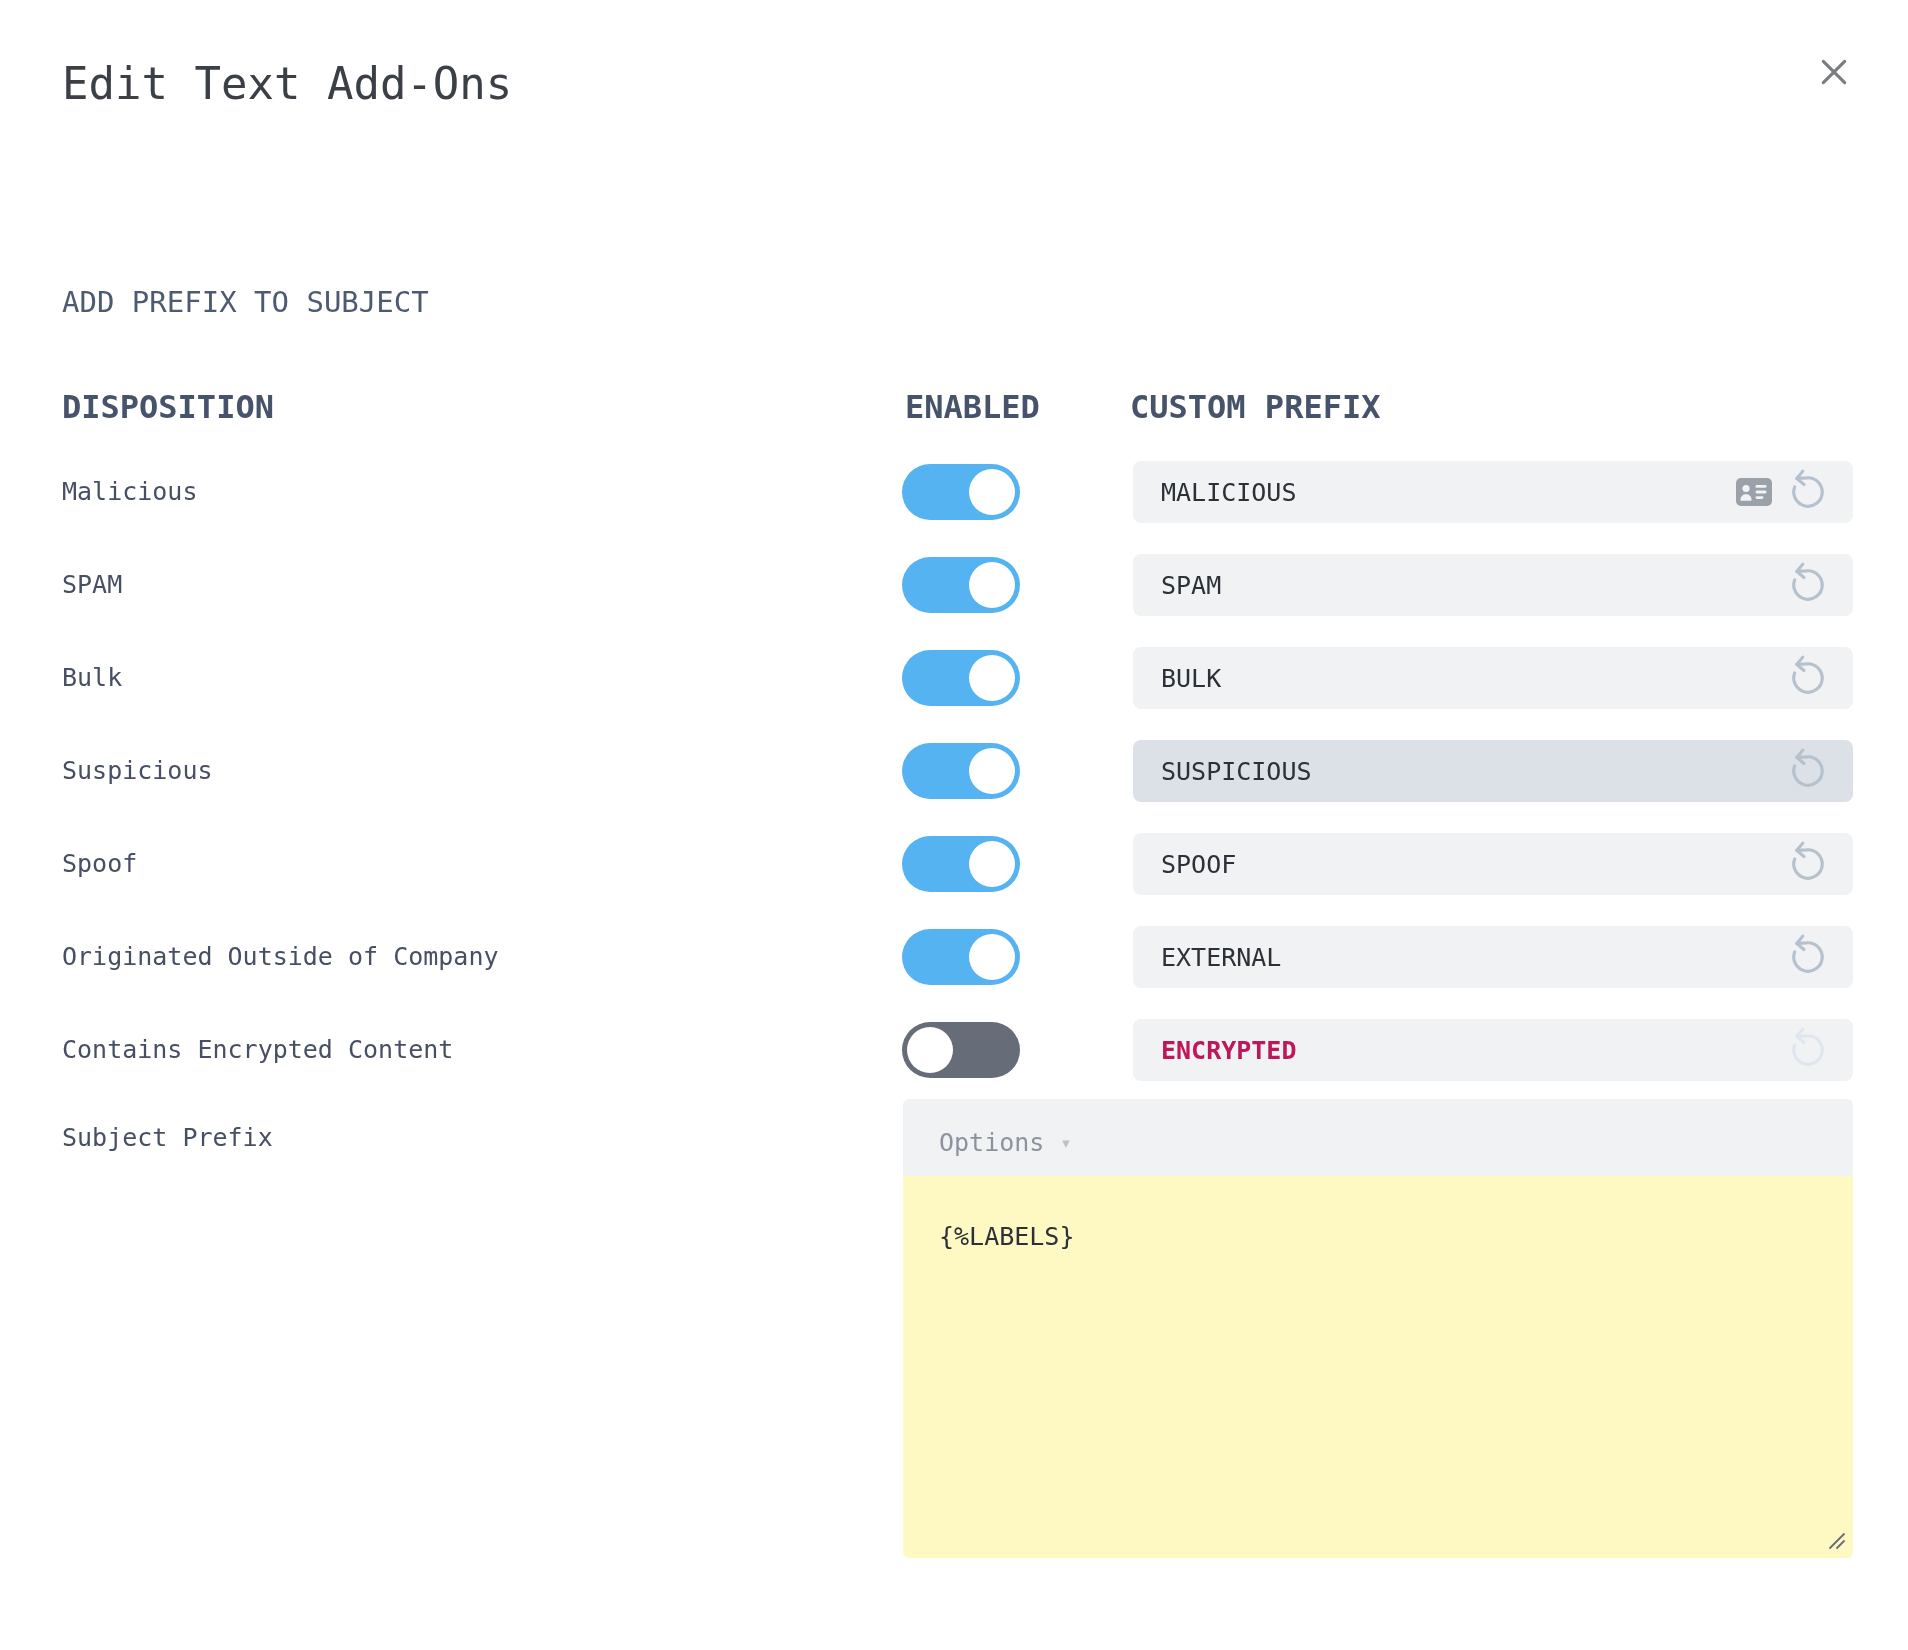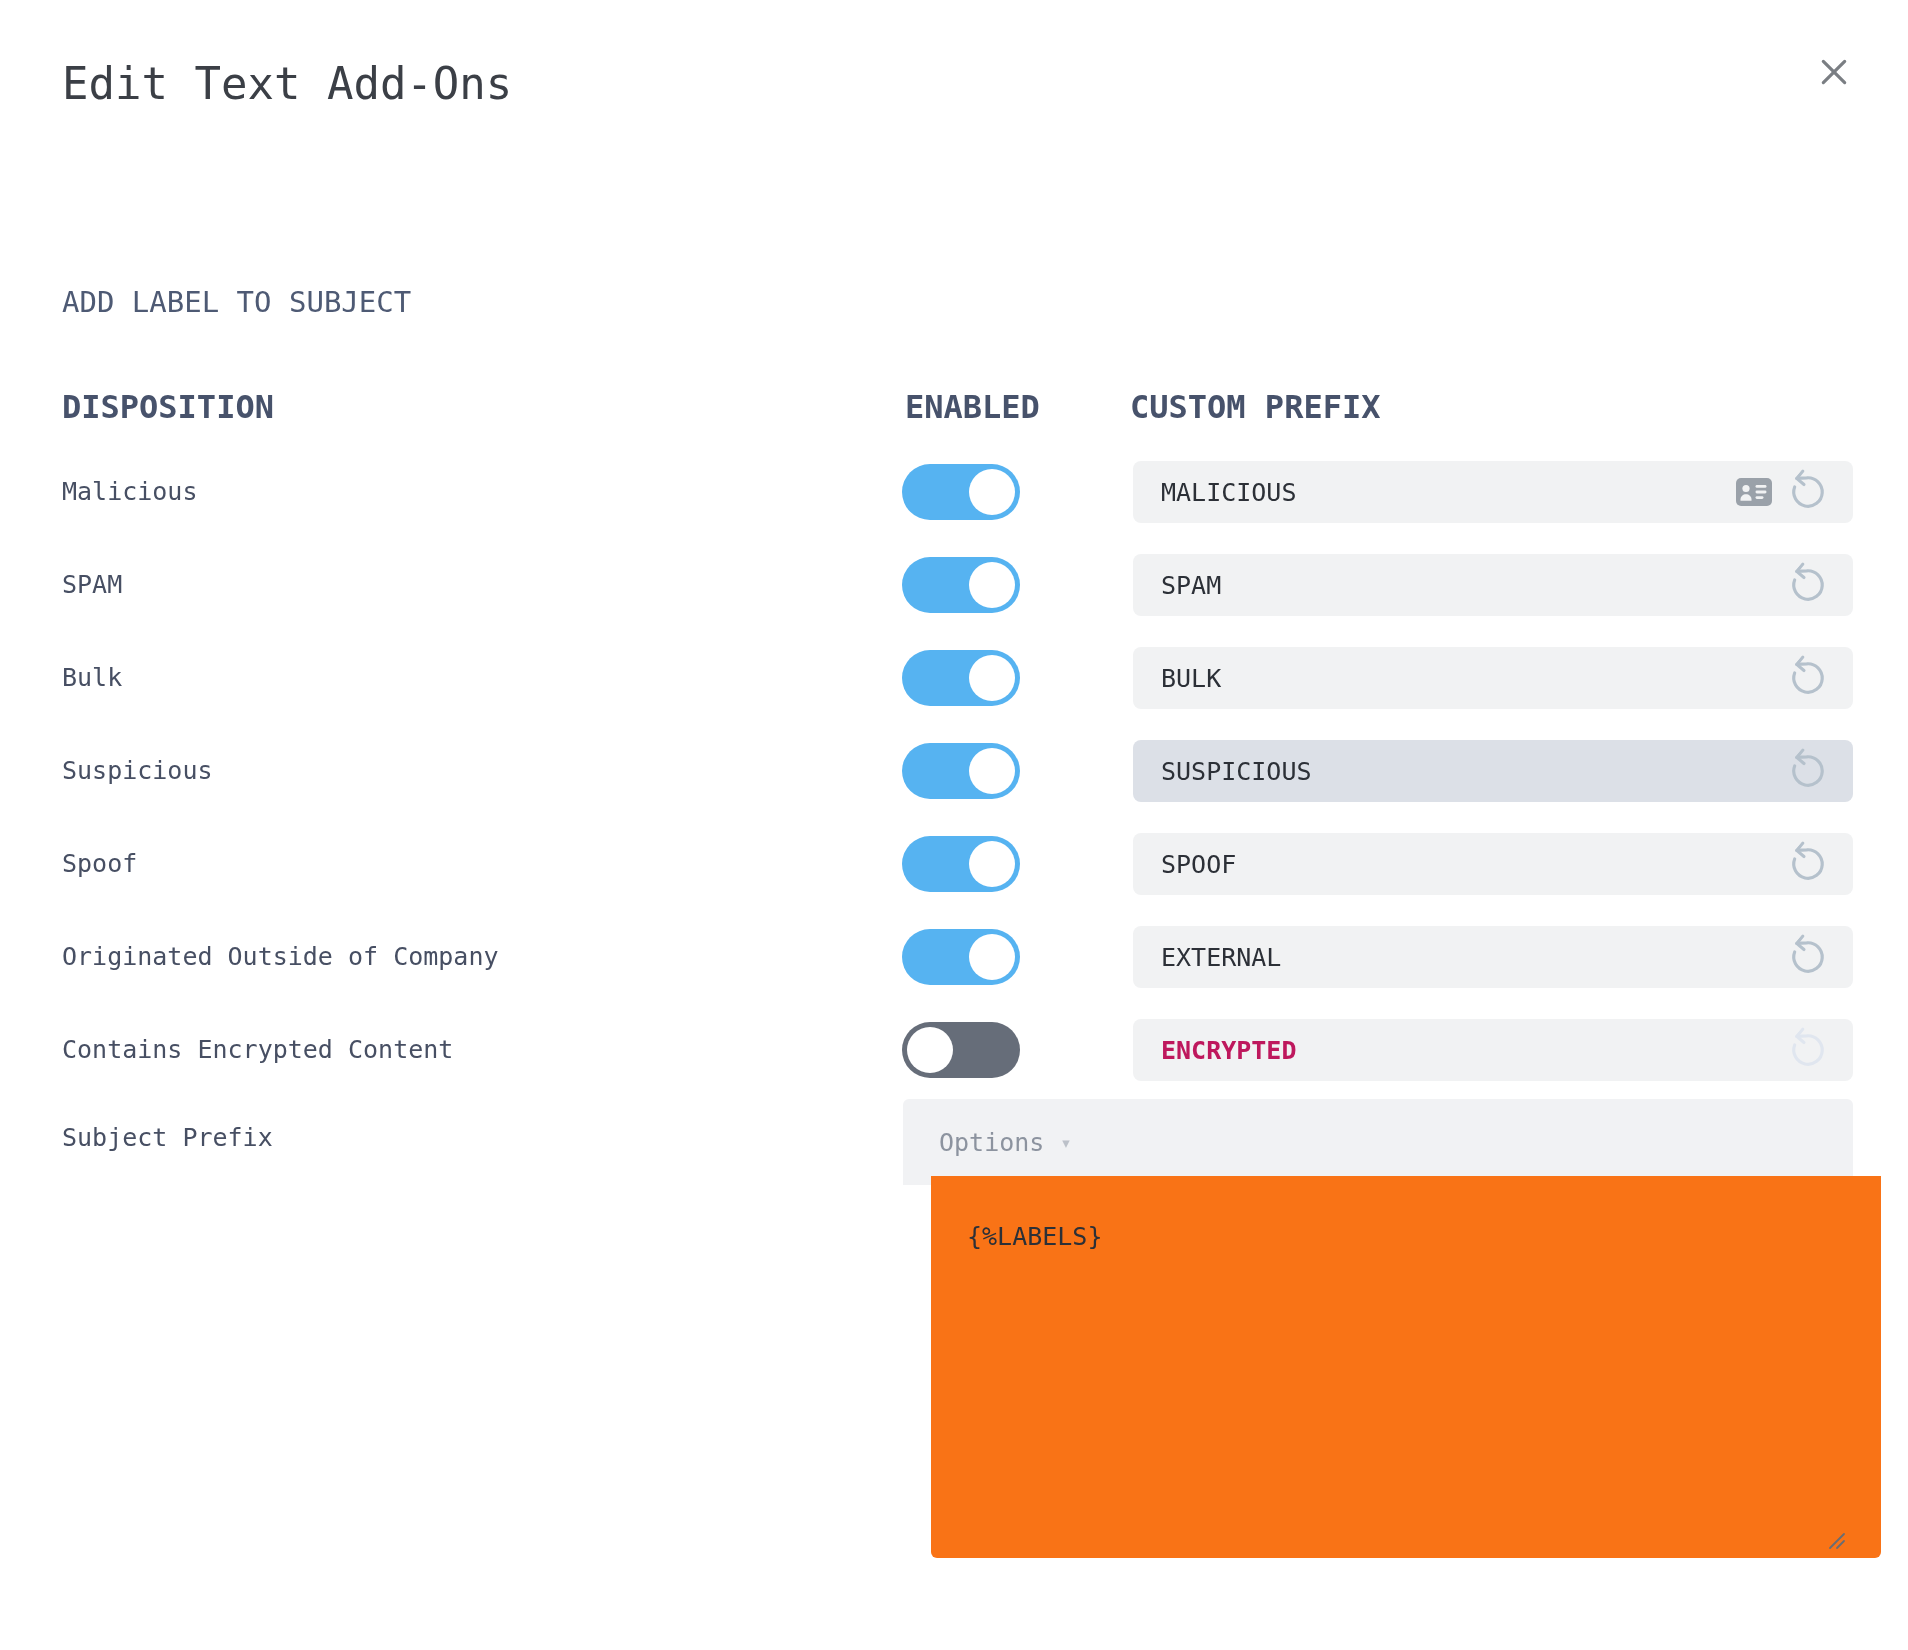--- a/index.html
+++ b/index.html
@@ -179,30 +179,29 @@
     font-size: 19px;
     color: #bcc1c9;
     margin-left: 16px;
   }
   .prefix-textarea {
     position: absolute;
     left: 903px;
     top: 1176px;
     width: 950px;
     height: 382px;
-    background: #f97316;
+    background: #fef9c3;
     border: none;
     outline: none;
     border-radius: 0 0 6px 6px;
     resize: none;
     padding: 46px 36px;
     font-family: "DejaVu Sans Mono", monospace;
     font-size: 25px;
     color: #2c3037;
-    margin-left: 28px;
   }
   .resize-handle {
     position: absolute;
     left: 1826px;
     top: 1530px;
     width: 20px;
     height: 20px;
     color: #696d73;
     cursor: nwse-resize;
   }
@@ -216,21 +215,21 @@
 
   <button class="close-btn">
     <span style="display:flex">
       <svg width="32" height="32" viewBox="0 0 30 30" fill="none" stroke="currentColor" stroke-width="3" stroke-linecap="round">
         <line x1="5" y1="5" x2="25" y2="25"></line>
           <line x1="25" y1="5" x2="5" y2="25"></line>
       </svg>
     </span>
   </button>
 
-  <div class="section-header">ADD LABEL TO SUBJECT</div>
+  <div class="section-header">ADD PREFIX TO SUBJECT</div>
 
   <div class="col-header col-disposition">DISPOSITION</div>
   <div class="col-header col-enabled">ENABLED</div>
   <div class="col-header col-custom">CUSTOM PREFIX</div>
 
   <div class="row" style="top:461px">
     <div class="disp-label">Malicious</div>
     <div class="toggle on">
         <div class="knob"></div>
       </div>

